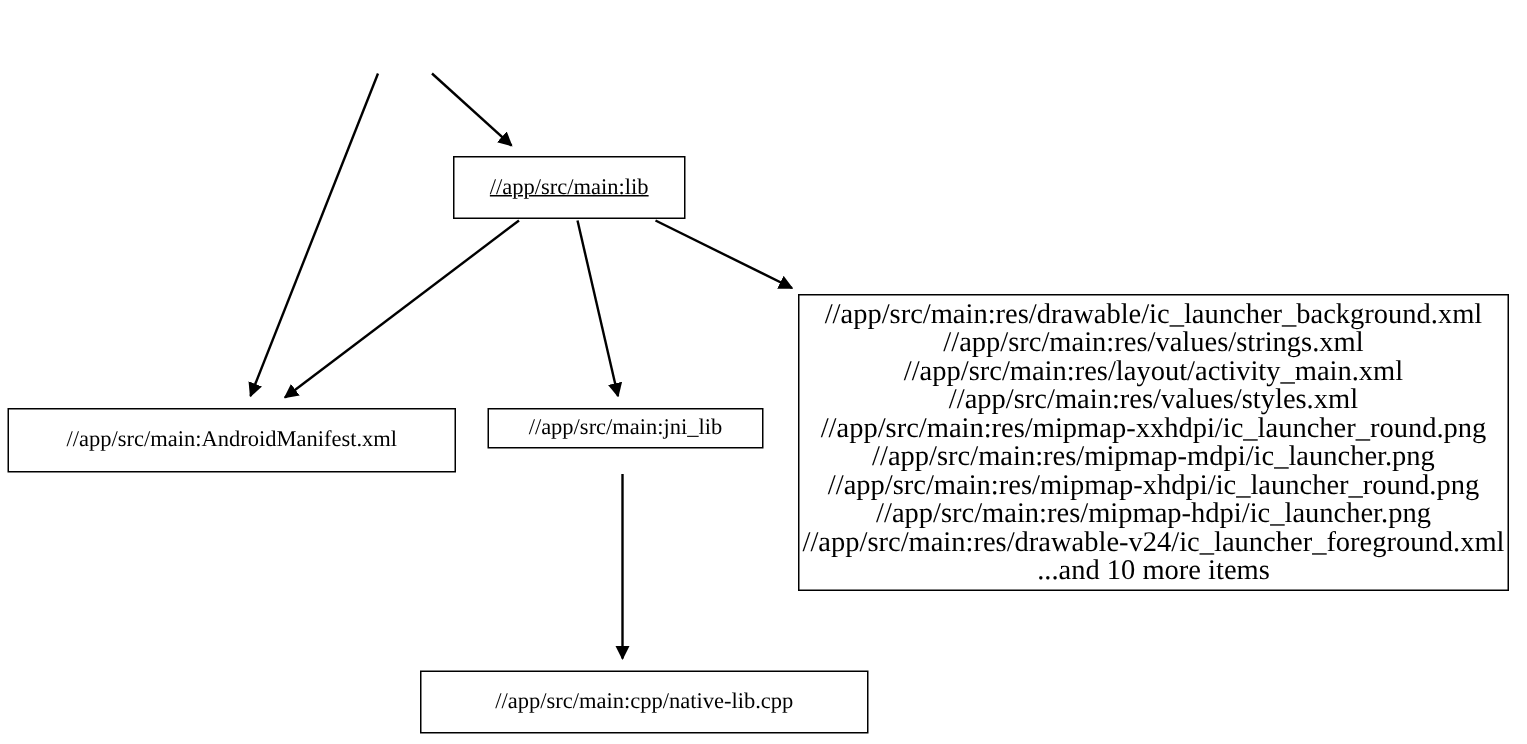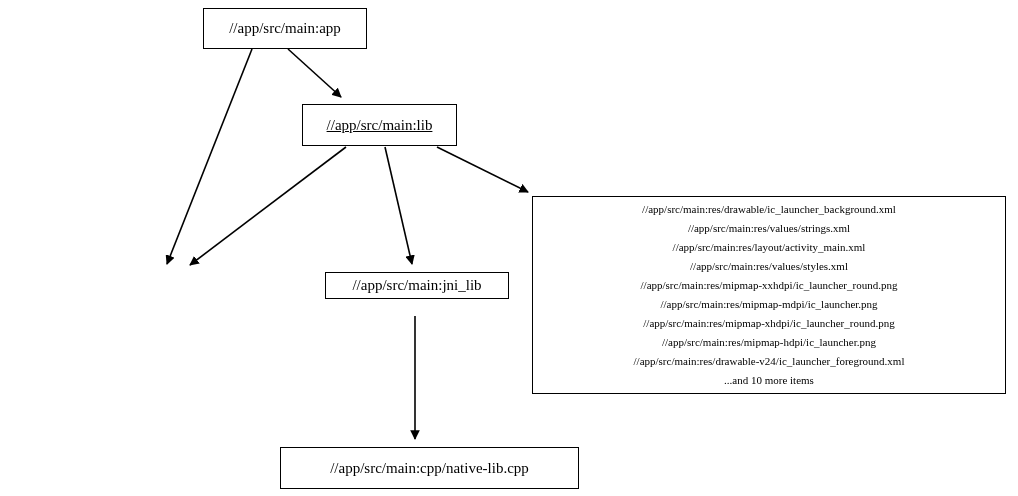--- a/index.html
+++ b/index.html
@@ -33,21 +33,21 @@
     text-align: center;
     color: #000000;
     z-index: 2;
   }
   .node-label {
     font-size: 15px;
     line-height: 1.1;
     white-space: nowrap;
   }
   .node-multiline {
-    font-size: 11px;
+    font-size: 19px;
     line-height: 19px;
     white-space: pre;
     text-align: center;
   }
   
   #node-app       { left: 203px; top: 8px;   width: 164px; height: 41px; }
   #node-lib       { left: 302px; top: 104px; width: 155px; height: 42px; text-decoration: underline; }
   #node-manifest  { left: 5px;   top: 272px; width: 299px; height: 43px; }
   #node-jni       { left: 325px; top: 272px; width: 184px; height: 27px; }
   #node-files     { left: 532px; top: 196px; width: 474px; height: 198px; }
@@ -71,28 +71,28 @@
 
     <path d="M 346 147 L 190 265" fill="none" stroke="#000000" stroke-width="1.6" marker-end="url(#arrow)"></path>
 
     <path d="M 385 147 L 412 264" fill="none" stroke="#000000" stroke-width="1.6" marker-end="url(#arrow)"></path>
 
     <path d="M 437 147 L 528 192" fill="none" stroke="#000000" stroke-width="1.6" marker-end="url(#arrow)"></path>
 
     <path d="M 415 316 L 415 439" fill="none" stroke="#000000" stroke-width="1.6" marker-end="url(#arrow)"></path>
   </svg>
 
-  <div class="node" id="node-app">
-    <span class="node-label">//app/src/main:app</span>
-  </div>
 
   <div class="node" id="node-lib">
     <span class="node-label">//app/src/main:lib</span>
   </div>
 
+  <div class="node" id="node-manifest">
+    <span class="node-label">//app/src/main:AndroidManifest.xml</span>
+  </div>
 
   <div class="node" id="node-jni">
     <span class="node-label">//app/src/main:jni_lib</span>
   </div>
 
   <div class="node" id="node-files">
     <span class="node-multiline">//app/src/main:res/drawable/ic_launcher_background.xml
 //app/src/main:res/values/strings.xml
 //app/src/main:res/layout/activity_main.xml
 //app/src/main:res/values/styles.xml

